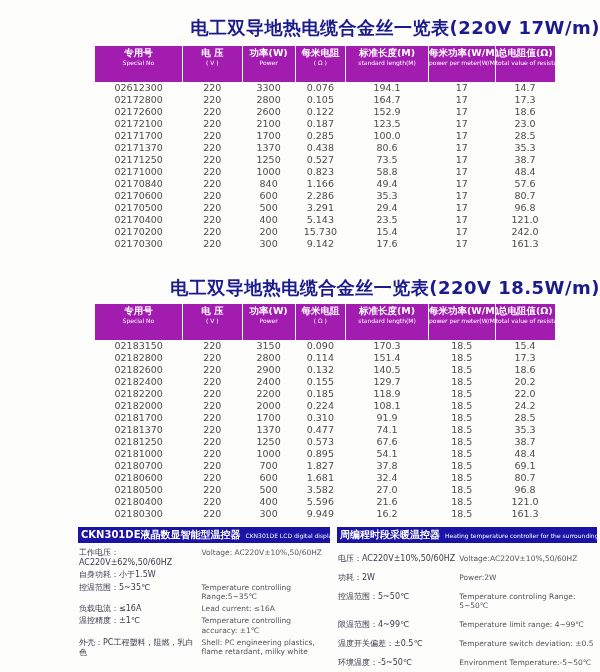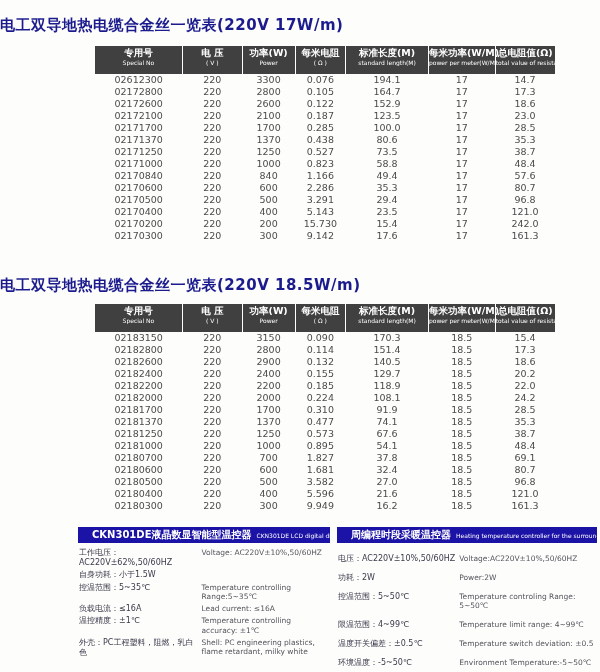--- a/index.html
+++ b/index.html
@@ -1,50 +1,50 @@
 <!DOCTYPE html>
 <html><head>
 <meta charset="utf-8">
 <style>
   html,body{margin:0;padding:0;}
   .page{
     position:relative;width:600px;height:672px;background:#fdfdfb;overflow:hidden;
     font-family:"DejaVu Sans","Liberation Sans",sans-serif;
   }
   .doc-title{
-    position:absolute;left:0;width:100%;text-align:left;
-    color:#1b1b8e;font-weight:bold;font-size:15px;letter-spacing:0.5px;
+    position:absolute;left:0;width:100%;text-align:right;
+    color:#1b1b8e;font-weight:bold;font-size:18px;letter-spacing:0.5px;
   }
   .t1{top:16px;}
   .t2{top:276px;}
   table.data-table{
     position:absolute;left:95px;width:460px;border-collapse:collapse;table-layout:fixed;
   }
   .tbl1{top:46px;}
   .tbl2{top:304px;}
   table.data-table thead th{
-    background:#404040;color:#ffffff;text-align:center;vertical-align:middle;
-    padding:2px 0 8px 0;border-right:1px solid #ffffff;
+    background:#a21caf;color:#ffffff;text-align:center;vertical-align:middle;
+    padding:2px 0 16px 0;border-right:1px solid #ffffff;
   }
   table.data-table thead th:last-child{border-right:none;}
   .th-cn{display:block;font-size:9.5px;font-weight:bold;line-height:1.15;white-space:nowrap;}
   .th-en{display:block;font-size:6px;font-weight:normal;line-height:1.2;white-space:nowrap;overflow:hidden;}
   table.data-table tbody td{
     font-size:9.5px;color:#4b4b4b;text-align:center;height:12px;line-height:12px;
     padding:0;white-space:nowrap;overflow:hidden;
   }
   .bottom{
     position:absolute;top:527px;left:78px;width:519px;display:flex;gap:7px;align-items:flex-start;
   }
   .col-left{width:252px;display:flex;flex-direction:column;gap:7px;}
   .col-right{width:260px;}
   .spec-box{width:100%;}
   .spec-box-header{
     background:#1b12a6;color:#ffffff;display:flex;align-items:baseline;gap:5px;
-    padding:1px 14px;white-space:nowrap;overflow:hidden;
+    padding:1px 3px;white-space:nowrap;overflow:hidden;
   }
   .hdr-cn{font-size:10px;font-weight:bold;}
   .hdr-en{font-size:6px;font-weight:normal;}
   .spec-rows{padding:2px 1px 0 1px;}
   .spec-row{display:flex;margin-top:2.5px;}
   .spec-cn{width:49%;font-size:8px;color:#3a3a4c;line-height:1.25;padding-right:3px;box-sizing:border-box;}
   .spec-en{width:51%;font-size:7.5px;color:#54545e;line-height:1.25;}
   .wide .spec-row{margin-top:9px;}
   .wide .spec-cn{width:47%;}
   .wide .spec-en{width:53%;}

